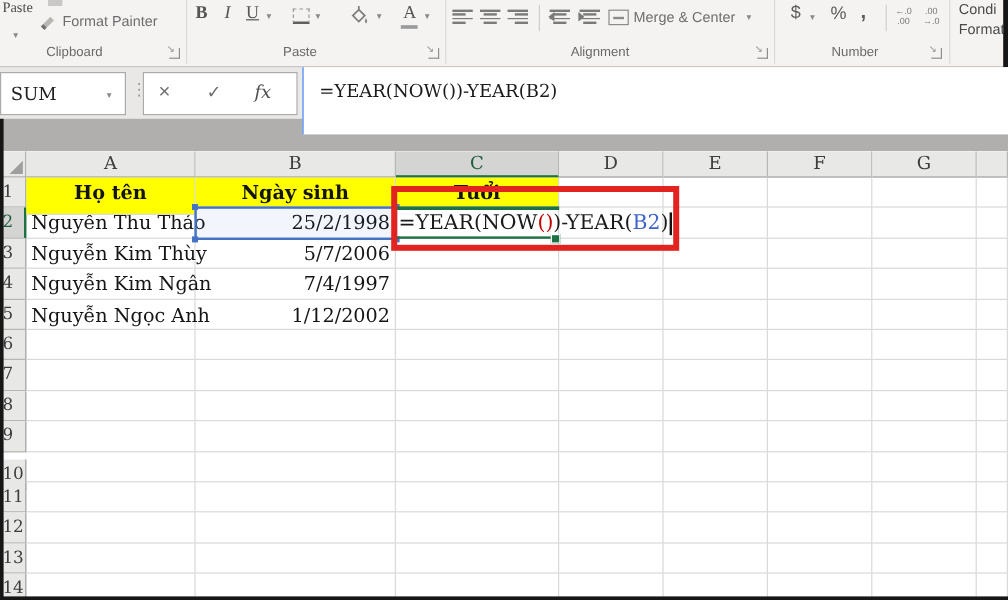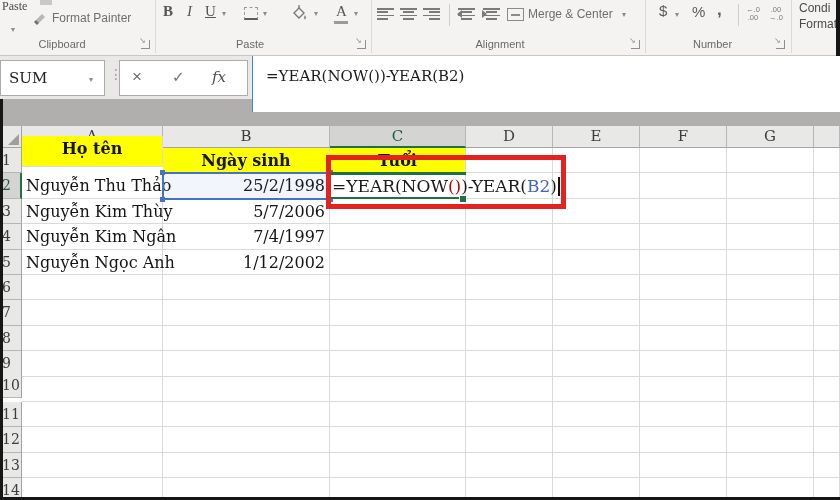--- a/index.html
+++ b/index.html
@@ -178,26 +178,26 @@
       <div class="colhdr" style="position: absolute; left: 814px; top: 0px; width: 26px; height: 22px;"></div>
       <div class="rowhdr" style="position: absolute; left: 0px; top: 22px; width: 22px; height: 25.4px;">1</div>
       <div class="rowhdr sel" style="position: absolute; left: 0px; top: 47.4px; width: 22px; height: 25.4px;">2</div>
       <div class="rowhdr" style="position: absolute; left: 0px; top: 72.8px; width: 22px; height: 25.4px;">3</div>
       <div class="rowhdr" style="position: absolute; left: 0px; top: 98.2px; width: 22px; height: 25.4px;">4</div>
       <div class="rowhdr" style="position: absolute; left: 0px; top: 123.6px; width: 22px; height: 25.4px;">5</div>
       <div class="rowhdr" style="position: absolute; left: 0px; top: 149px; width: 22px; height: 25.4px;">6</div>
       <div class="rowhdr" style="position: absolute; left: 0px; top: 174.4px; width: 22px; height: 25.4px;">7</div>
       <div class="rowhdr" style="position: absolute; left: 0px; top: 199.8px; width: 22px; height: 25.4px;">8</div>
       <div class="rowhdr" style="position: absolute; left: 0px; top: 225.2px; width: 22px; height: 25.4px;">9</div>
-      <div class="rowhdr" style="position: absolute; left: 0px; top: 247px; width: 22px; height: 25.4px;">10</div>
+      <div class="rowhdr" style="position: absolute; left: 0px; top: 257px; width: 22px; height: 25.4px;">10</div>
       <div class="rowhdr" style="position: absolute; left: 0px; top: 276px; width: 22px; height: 25.4px;">11</div>
       <div class="rowhdr" style="position: absolute; left: 0px; top: 301.4px; width: 22px; height: 25.4px;">12</div>
       <div class="rowhdr" style="position: absolute; left: 0px; top: 326.8px; width: 22px; height: 25.4px;">13</div>
       <div class="rowhdr" style="position: absolute; left: 0px; top: 352.2px; width: 22px; height: 25.4px;">14</div>
-      <div class="cell yhdr" style="position: absolute; left: 22px; top: 10px; width: 141px; height: 31px;">Họ tên</div>
+      <div class="cell yhdr" style="position: absolute; left: 22px; top: 22px; width: 141px; height: 31px;">Họ tên</div>
       <div class="cell yhdr" style="position: absolute; left: 163px; top: 22px; width: 167px; height: 25.4px;">Ngày sinh</div>
       <div class="cell yhdr" style="position: absolute; left: 330px; top: 22px; width: 136px; height: 25.4px;">Tuổi</div>
       <div class="cell" style="position: absolute; left: 466px; top: 22px; width: 87px; height: 25.4px;"></div>
       <div class="cell" style="position: absolute; left: 553px; top: 22px; width: 87px; height: 25.4px;"></div>
       <div class="cell" style="position: absolute; left: 640px; top: 22px; width: 87px; height: 25.4px;"></div>
       <div class="cell" style="position: absolute; left: 727px; top: 22px; width: 87px; height: 25.4px;"></div>
       <div class="cell" style="position: absolute; left: 814px; top: 22px; width: 26px; height: 25.4px;"></div>
       <div class="cell namec" style="position: absolute; left: 22px; top: 47.4px; width: 141px; height: 25.4px;">Nguyễn Thu Thảo</div>
       <div class="cell datec" style="position: absolute; left: 163px; top: 47.4px; width: 167px; height: 25.4px;">25/2/1998</div>
       <div class="cell" style="position: absolute; left: 330px; top: 47.4px; width: 136px; height: 25.4px;"></div>

